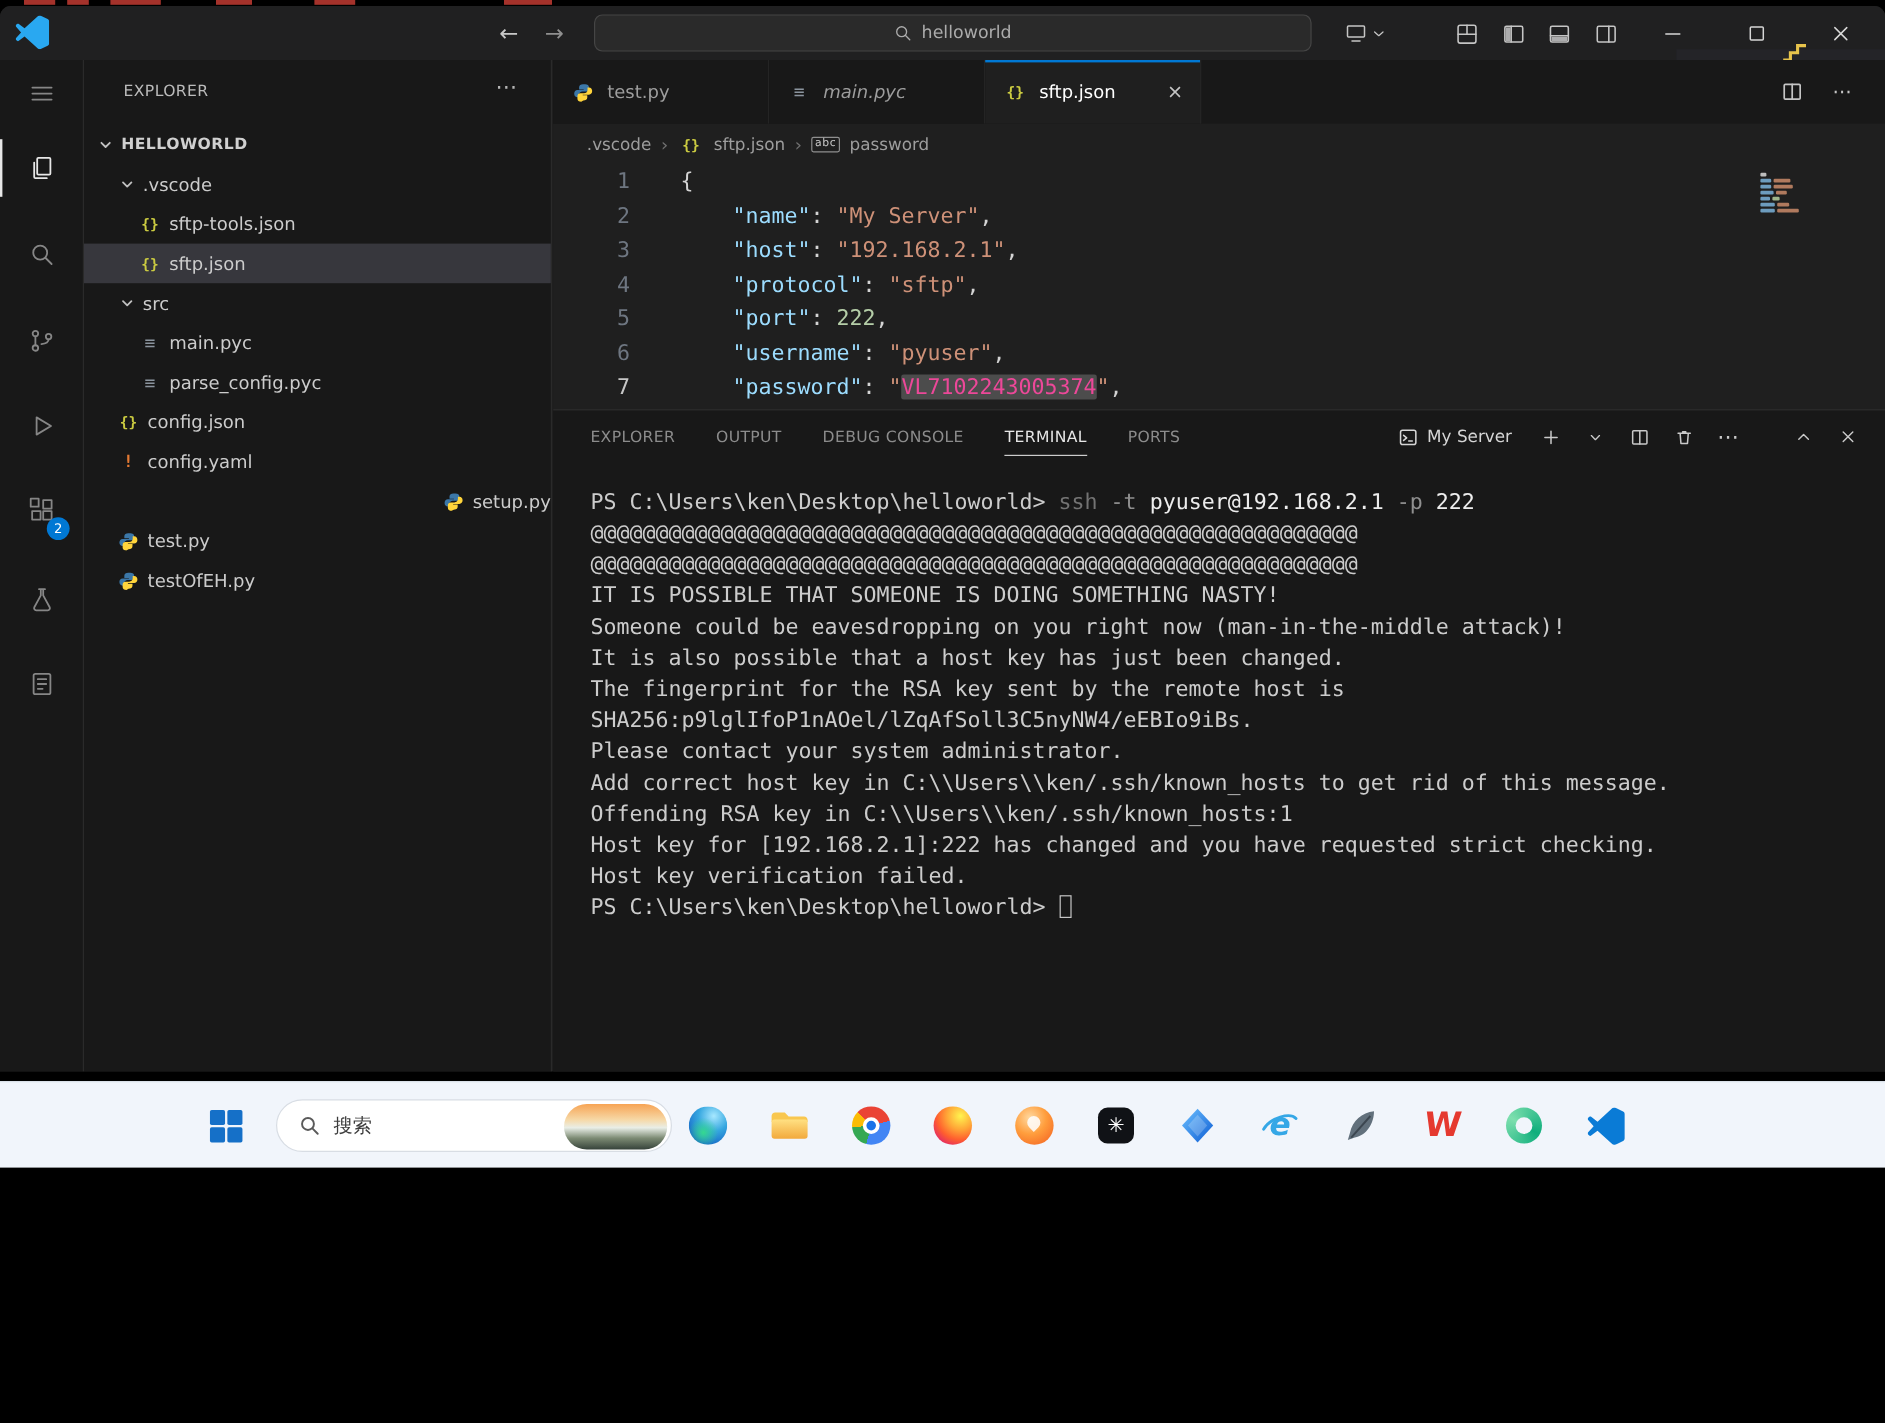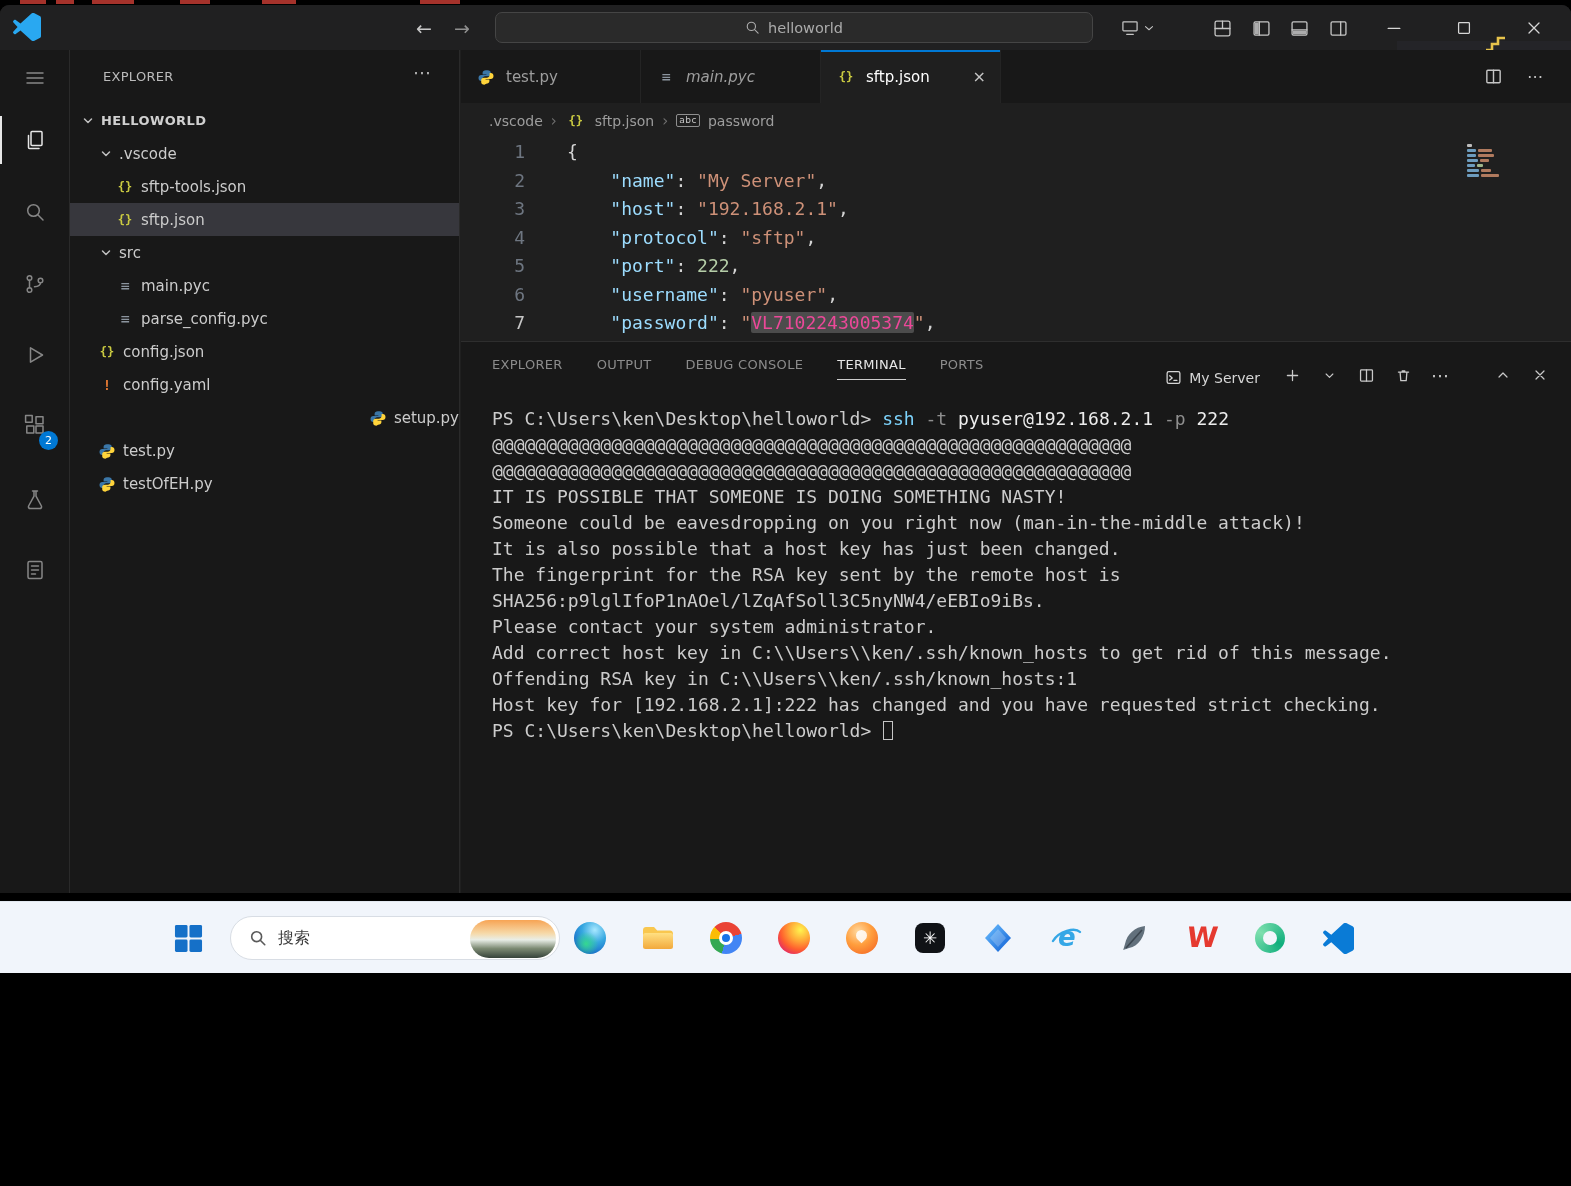--- a/index.html
+++ b/index.html
@@ -75,26 +75,26 @@
 .minimap{position:absolute;top:94px;right:64px;width:40px}
 .mrow{display:flex;gap:2px;margin-bottom:2px}
 .mrow i{height:3px;border-radius:1px;display:block}
 
 
 .panel{position:absolute;top:291px;left:0;right:0;bottom:0;background:#181818;border-top:1px solid #2e2e2e}
 .paneltabs{position:absolute;top:0;left:0;height:44px;display:flex;align-items:center;padding-left:31px;gap:34px;font-size:13px;color:#8c8c8c;letter-spacing:.3px}
 .ptab{position:relative}
 .ptab.active{color:#e7e7e7}
 .ptab.active::after{content:"";position:absolute;left:0;right:0;bottom:-8px;height:1px;background:#cccccc}
-.panelacts{position:absolute;top:0;right:20px;height:44px;display:flex;align-items:flex-end;gap:15px;color:#c9c9c9}
+.panelacts{position:absolute;top:0;right:20px;height:44px;display:flex;align-items:center;gap:15px;color:#c9c9c9}
 .pa{width:22px;height:22px;display:flex;align-items:center;justify-content:center}
 .termchip{display:flex;align-items:center;gap:7px;font-size:14px;color:#d6d6d6;margin-right:6px}
 .term{position:absolute;top:64px;left:31px;right:16px;bottom:0;font-family:"DejaVu Sans Mono",monospace;font-size:18px;line-height:26px;color:#cccccc}
 .tline{height:26px;white-space:pre}
-.c-d{color:#cccccc}.c-cmd{color:#7dd3fc}.c-fl{color:#8f8f8f}.c-ar{color:#ededed}
+.c-d{color:#cccccc}.c-cmd{color:#737373}.c-fl{color:#8f8f8f}.c-ar{color:#ededed}
 .cursor{display:inline-block;width:10px;height:19px;border:1.5px solid #c5c5c5;vertical-align:-3px;margin-left:1px}
 
 
 .taskbar{position:absolute;top:901px;left:0;width:1571px;height:72px;background:#f1f5fb;border-top:1px solid #e2e8f0}
 .tb-app{width:56px;height:56px;display:flex;align-items:center;justify-content:center}
 .tb-start{position:absolute;left:160px;top:8px}
 .tb-search{position:absolute;left:230px;top:14px;width:330px;height:44px;background:#fff;border:1px solid #d8dde4;border-radius:22px;display:flex;align-items:center;padding-left:18px;gap:11px;color:#3c3c3c;font-size:16px}
 .tb-search-img{position:absolute;right:3px;top:3px;width:86px;height:38px;border-radius:19px;background:linear-gradient(180deg,#f7a454 0%,#f6d9a8 35%,#e9eee7 52%,#7c8a73 75%,#35423a 100%)}
 .tb-icons{position:absolute;left:562px;top:8px;display:flex;gap:12px}
 .ic-edge{width:32px;height:32px;border-radius:50%;background:radial-gradient(circle at 38% 68%,#35d890 0%,rgba(53,216,144,0) 42%),radial-gradient(circle at 65% 25%,#a7e8ff 0%,#36a7e0 40%,#1668c6 80%,#0b3f8f 100%)}
@@ -562,20 +562,21 @@
             <div class="tline"><span class="c-d">@@@@@@@@@@@@@@@@@@@@@@@@@@@@@@@@@@@@@@@@@@@@@@@@@@@@@@@@@@@</span></div>
             <div class="tline"><span class="c-d">IT IS POSSIBLE THAT SOMEONE IS DOING SOMETHING NASTY!</span></div>
             <div class="tline"><span class="c-d">Someone could be eavesdropping on you right now (man-in-the-middle attack)!</span></div>
             <div class="tline"><span class="c-d">It is also possible that a host key has just been changed.</span></div>
             <div class="tline"><span class="c-d">The fingerprint for the RSA key sent by the remote host is</span></div>
             <div class="tline"><span class="c-d">SHA256:p9lglIfoP1nAOel/lZqAfSoll3C5nyNW4/eEBIo9iBs.</span></div>
             <div class="tline"><span class="c-d">Please contact your system administrator.</span></div>
             <div class="tline"><span class="c-d">Add correct host key in C:\\Users\\ken/.ssh/known_hosts to get rid of this message.</span></div>
             <div class="tline"><span class="c-d">Offending RSA key in C:\\Users\\ken/.ssh/known_hosts:1</span></div>
             <div class="tline"><span class="c-d">Host key for [192.168.2.1]:222 has changed and you have requested strict checking.</span></div>
+            <div class="tline"><span class="c-d">Host key verification failed.</span></div>
             <div class="tline"><span class="c-d">PS C:\Users\ken\Desktop\helloworld&gt; </span><span class="cursor"></span></div>
           </div>
       </div>
 
     </div>
   </div>
 </div>
 
 <div class="taskbar">
   <div class="tb-app tb-start">

